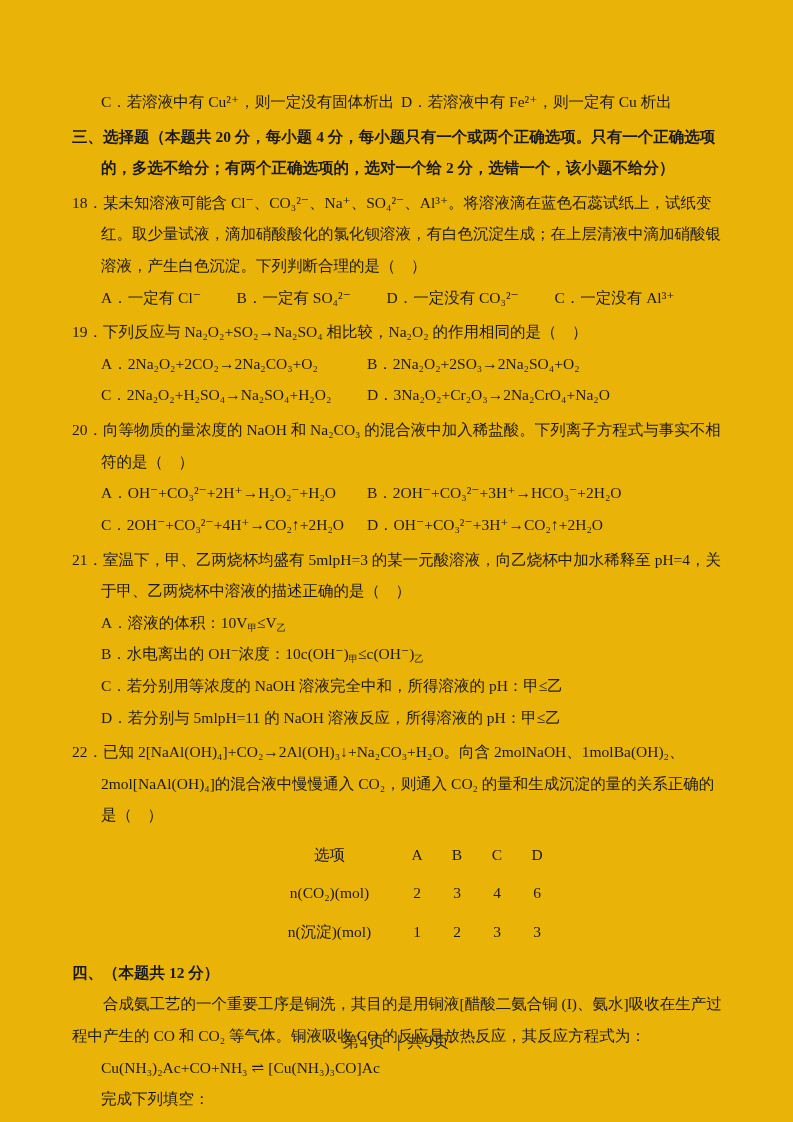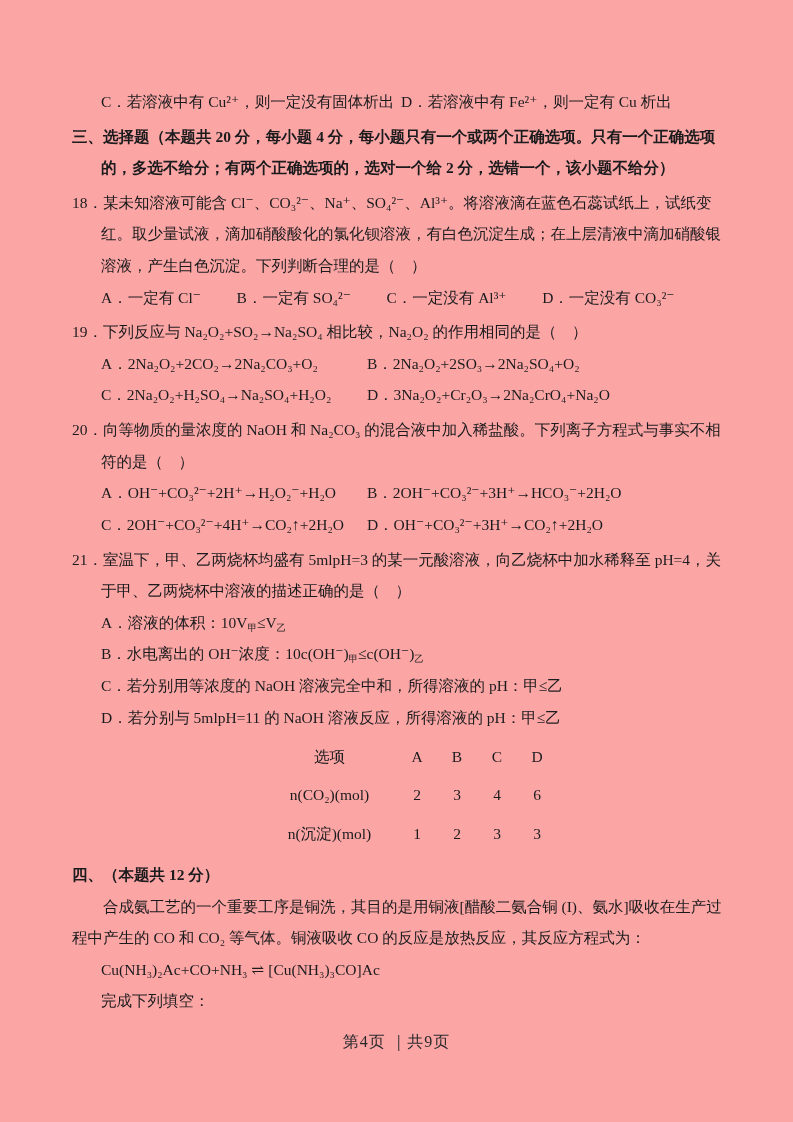--- a/index.html
+++ b/index.html
@@ -1,21 +1,21 @@
 <!DOCTYPE html>
 <html><head>
 <meta charset="utf-8">
 <style>
   * { margin:0; padding:0; box-sizing:border-box; }
   html,body { background:#ffffff; }
   .page {
     position:relative;
     width:793px; height:1122px;
     margin:0 auto;
-    background:#fca5a5;
+    background:#eab308;
     font-family:"Liberation Serif","DejaVu Serif",serif;
     font-size:15.5px;
     line-height:2.04;
     color:#1b1b1d;
     padding:86px 70px 0 72px;
     overflow:hidden;
   }
   .hang { padding-left:29px; text-indent:-29px; }
   .indent { margin-left:29px; }
   .bold { font-weight:bold; }
@@ -46,22 +46,22 @@
     <span>D．若溶液中有 Fe²⁺，则一定有 Cu 析出</span>
   </div>
 
   <div class="hang bold blk">三、选择题（本题共 20 分，每小题 4 分，每小题只有一个或两个正确选项。只有一个正确选项的，多选不给分；有两个正确选项的，选对一个给 2 分，选错一个，该小题不给分）</div>
 
   <div class="blk">
     <div class="hang">18．某未知溶液可能含 Cl⁻、CO₃²⁻、Na⁺、SO₄²⁻、Al³⁺。将溶液滴在蓝色石蕊试纸上，试纸变红。取少量试液，滴加硝酸酸化的氯化钡溶液，有白色沉淀生成；在上层清液中滴加硝酸银溶液，产生白色沉淀。下列判断合理的是（　）</div>
     <div class="opts-flex gap">
       <span>A．一定有 Cl⁻</span>
       <span>B．一定有 SO₄²⁻</span>
+      <span>D．一定没有 CO₃²⁻</span>
       <span>C．一定没有 Al³⁺</span>
-      <span>D．一定没有 CO₃²⁻</span>
     </div>
   </div>
 
   <div class="blk">
     <div class="hang">19．下列反应与 Na₂O₂+SO₂→Na₂SO₄ 相比较，Na₂O₂ 的作用相同的是（　）</div>
     <div class="indent two-col">
       <span>A．2Na₂O₂+2CO₂→2Na₂CO₃+O₂</span>
       <span>B．2Na₂O₂+2SO₃→2Na₂SO₄+O₂</span>
     </div>
     <div class="indent two-col">
@@ -88,20 +88,21 @@
       <span>A．溶液的体积：10V</span><span class="sub">甲</span><span>≤V</span><span class="sub">乙</span>
     </div>
     <div class="indent">
       <span>B．水电离出的 OH⁻浓度：10c(OH⁻)</span><span class="sub">甲</span><span>≤c(OH⁻)</span><span class="sub">乙</span>
     </div>
     <div class="indent">C．若分别用等浓度的 NaOH 溶液完全中和，所得溶液的 pH：甲≤乙</div>
     <div class="indent">D．若分别与 5mlpH=11 的 NaOH 溶液反应，所得溶液的 pH：甲≤乙</div>
   </div>
 
   <div class="blk">
+    <div class="hang">22．已知 2[NaAl(OH)₄]+CO₂→2Al(OH)₃↓+Na₂CO₃+H₂O。向含 2molNaOH、1molBa(OH)₂、2mol[NaAl(OH)₄]的混合液中慢慢通入 CO₂，则通入 CO₂ 的量和生成沉淀的量的关系正确的是（　）</div>
     <table class="q22-table">
       <tbody>
         <tr>
           <td class="lbl">选项</td>
           <td class="val">A</td>
           <td class="val">B</td>
           <td class="val">C</td>
           <td class="val">D</td>
         </tr>
         <tr>

